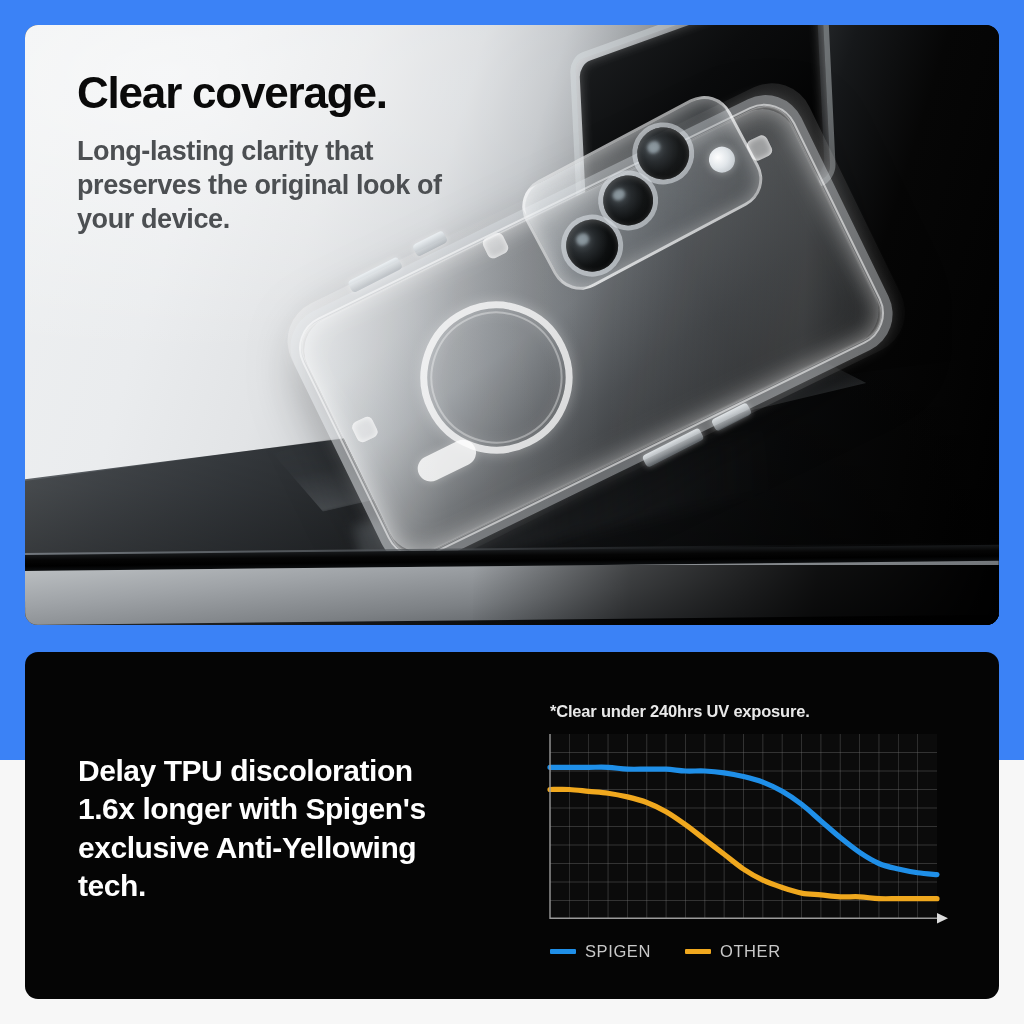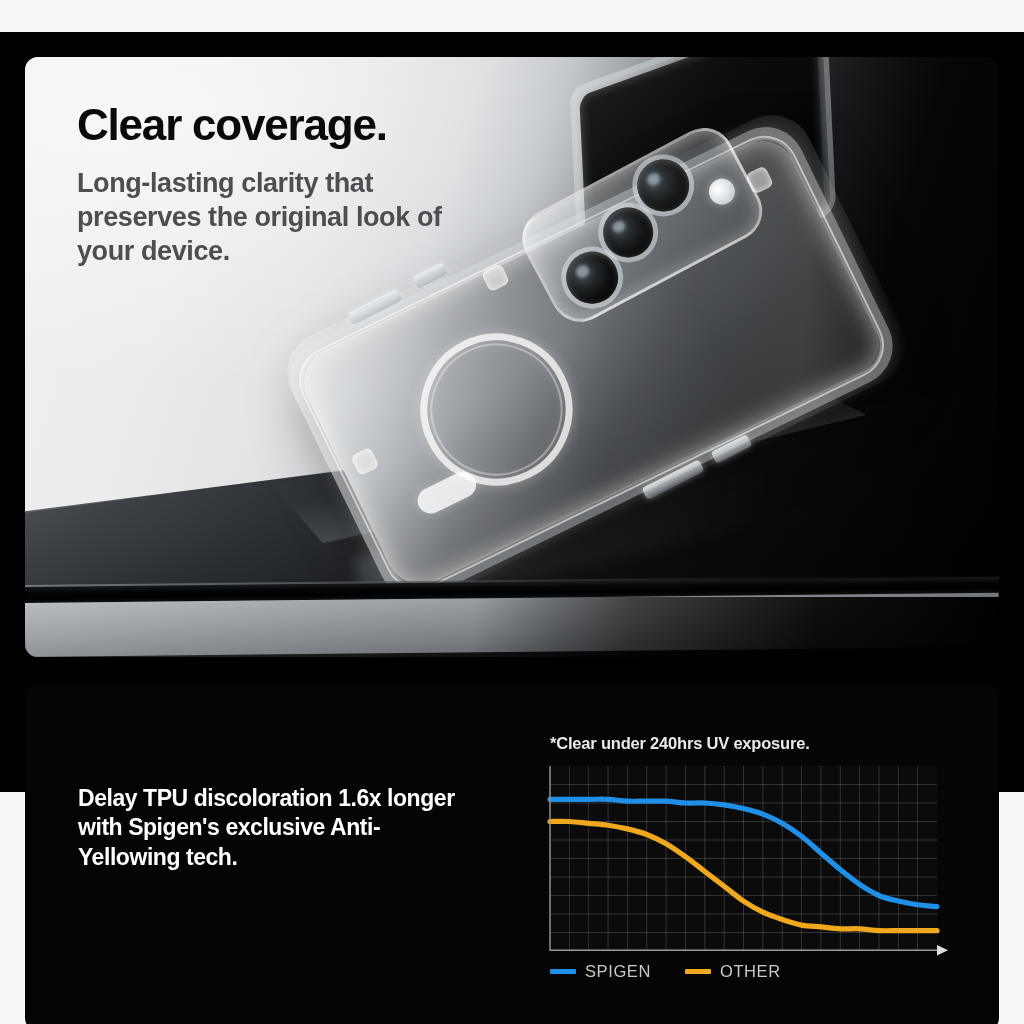--- a/index.html
+++ b/index.html
@@ -10,22 +10,21 @@
     height: 1024px;
     background: #f7f7f7;
     font-family: "Liberation Sans", sans-serif;
     overflow: hidden;
   }
 
   #page {
     position: relative;
     width: 1024px;
     height: 760px;
-    background: #000000;
-    margin-top: 32px;
+    background: #3b82f6;
   }
 
   
   .panel-top {
     position: absolute;
     left: 25px;
     top: 25px;
     width: 974px;
     height: 600px;
     border-radius: 13px;
@@ -359,21 +358,21 @@
     background: #050505;
   }
 
   .copy-bottom {
     position: absolute;
     left: 53px;
     top: 100px;
     width: 390px;
   }
   .headline-dark {
-    font-size: 23px;
+    font-size: 30px;
     font-weight: 600;
     color: #ffffff;
     line-height: 1.28;
     letter-spacing: -0.45px;
   }
 
   
   .chart-wrap {
     position: absolute;
     left: 500px;
@@ -396,21 +395,21 @@
     left: 25px;
     top: 32px;
     width: 387px;
     height: 185px;
   }
   .plot svg { display: block; width: 100%; height: 100%; overflow: visible; }
 
   .legend {
     position: absolute;
     left: 25px;
-    top: 228px;
+    top: 240px;
     display: flex;
     align-items: center;
     gap: 34px;
     justify-content: center;
   }
   .legend-item {
     display: flex;
     align-items: center;
     gap: 9px;
   }

